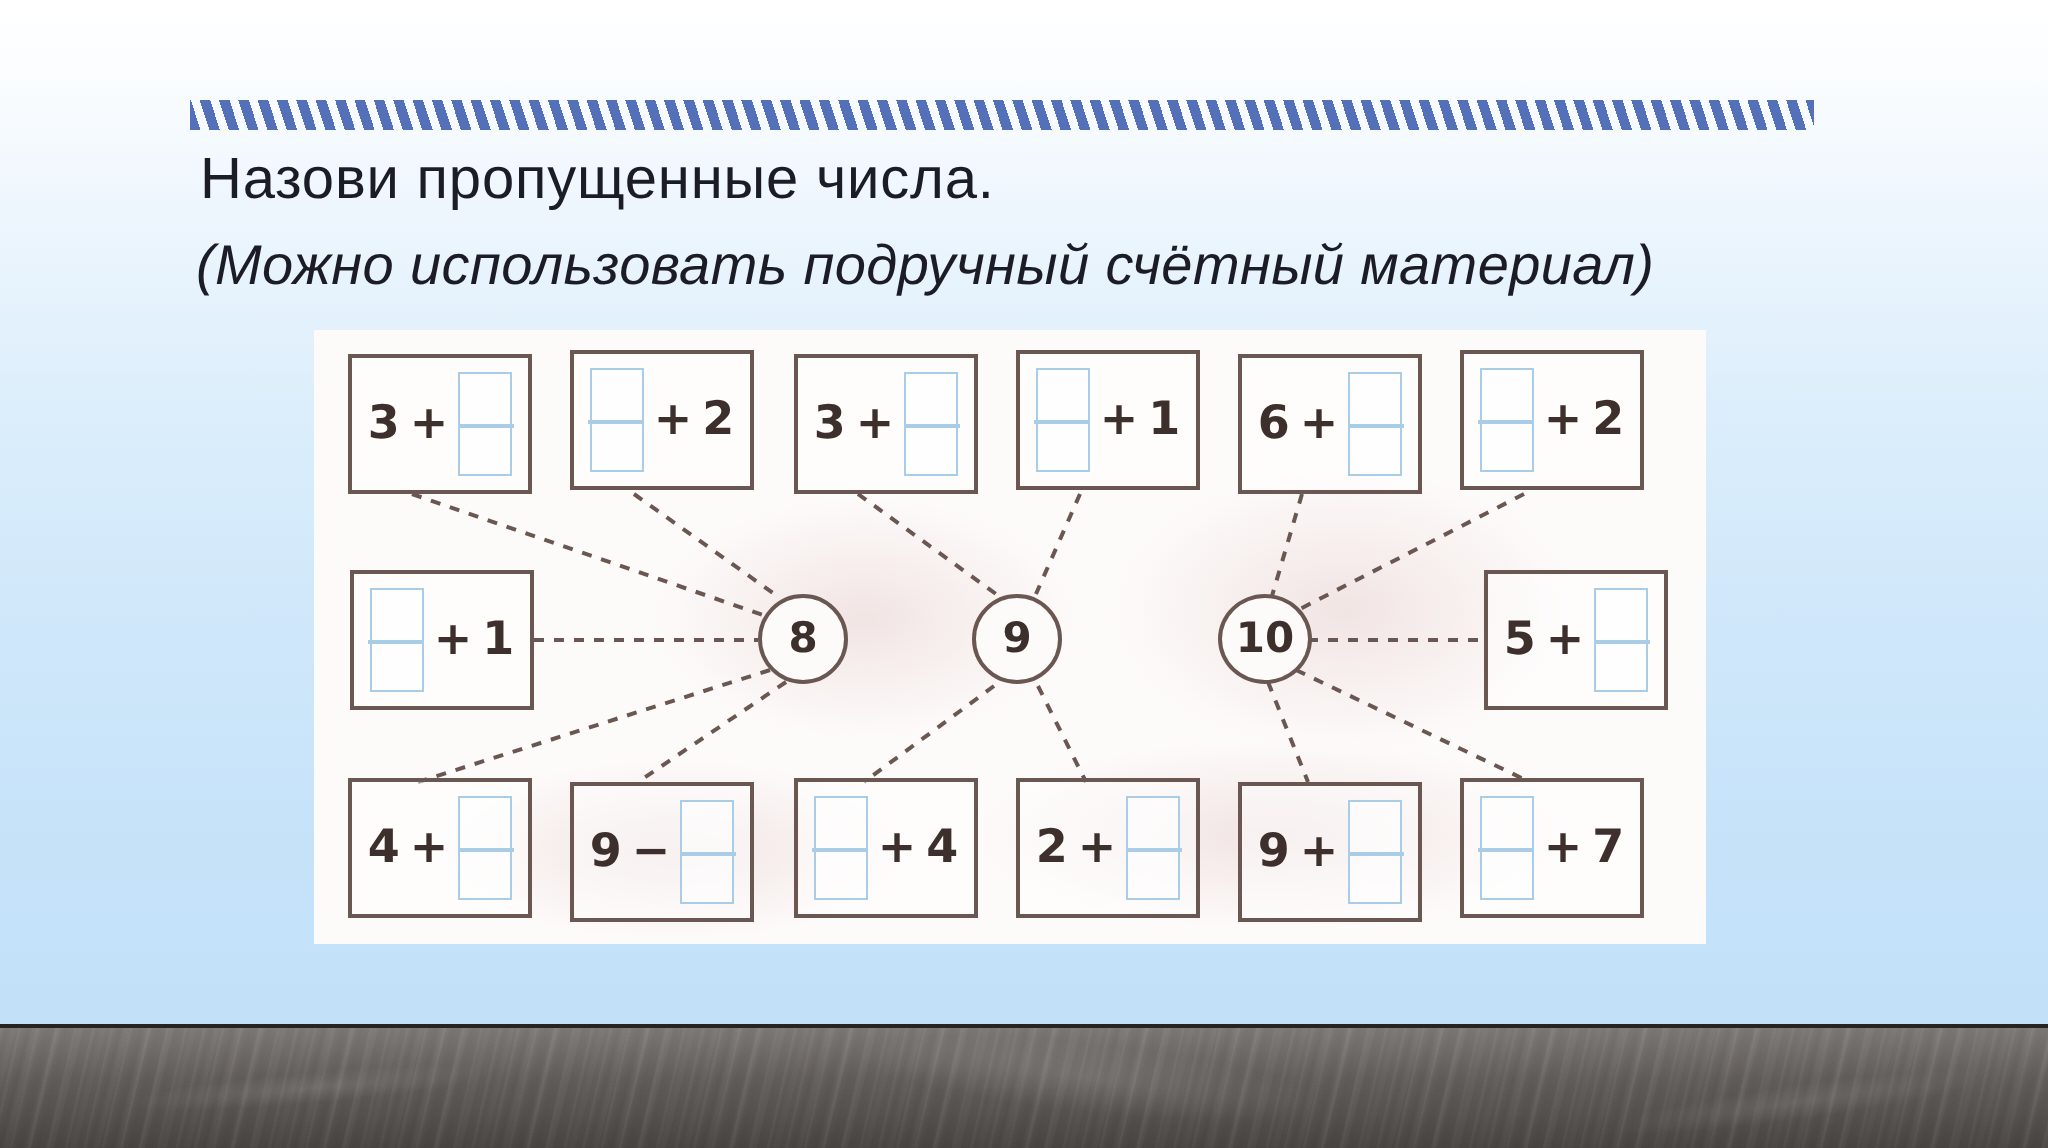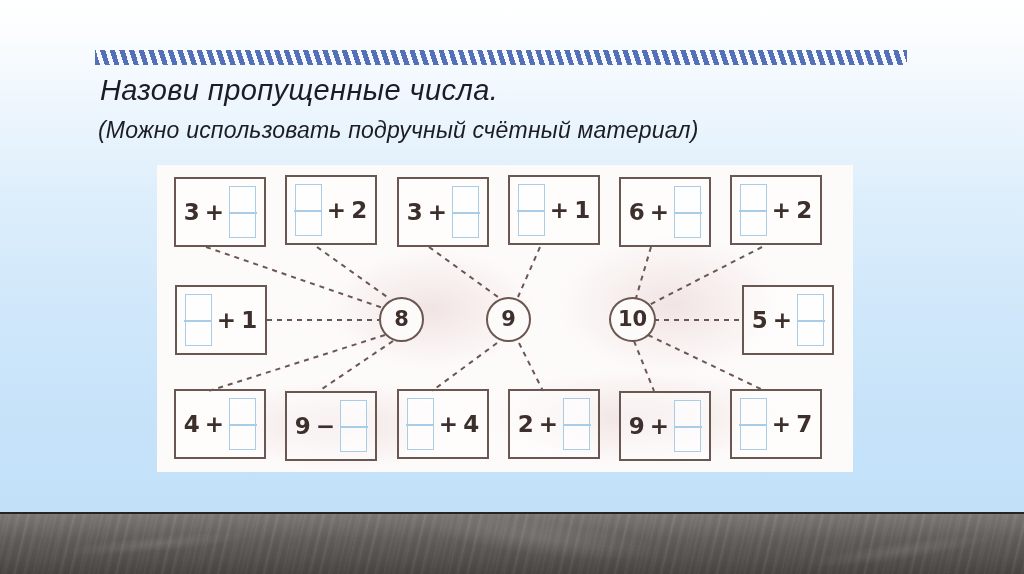--- a/index.html
+++ b/index.html
@@ -75,27 +75,26 @@
   
   #title {
     position: absolute;
     left: 100px;
     top: 74px;
     font-size: 29px;
     font-weight: 400;
     letter-spacing: 0.4px;
     color: #1c1c26;
     white-space: nowrap;
-    font-style: italic;
   }
   #subtitle {
     position: absolute;
     left: 98px;
     top: 117px;
-    font-size: 23px;
+    font-size: 28px;
     font-style: italic;
     font-weight: 400;
     letter-spacing: 0.2px;
     color: #1c1c26;
     white-space: nowrap;
   }
 
   
   #worksheet {
     position: absolute;

